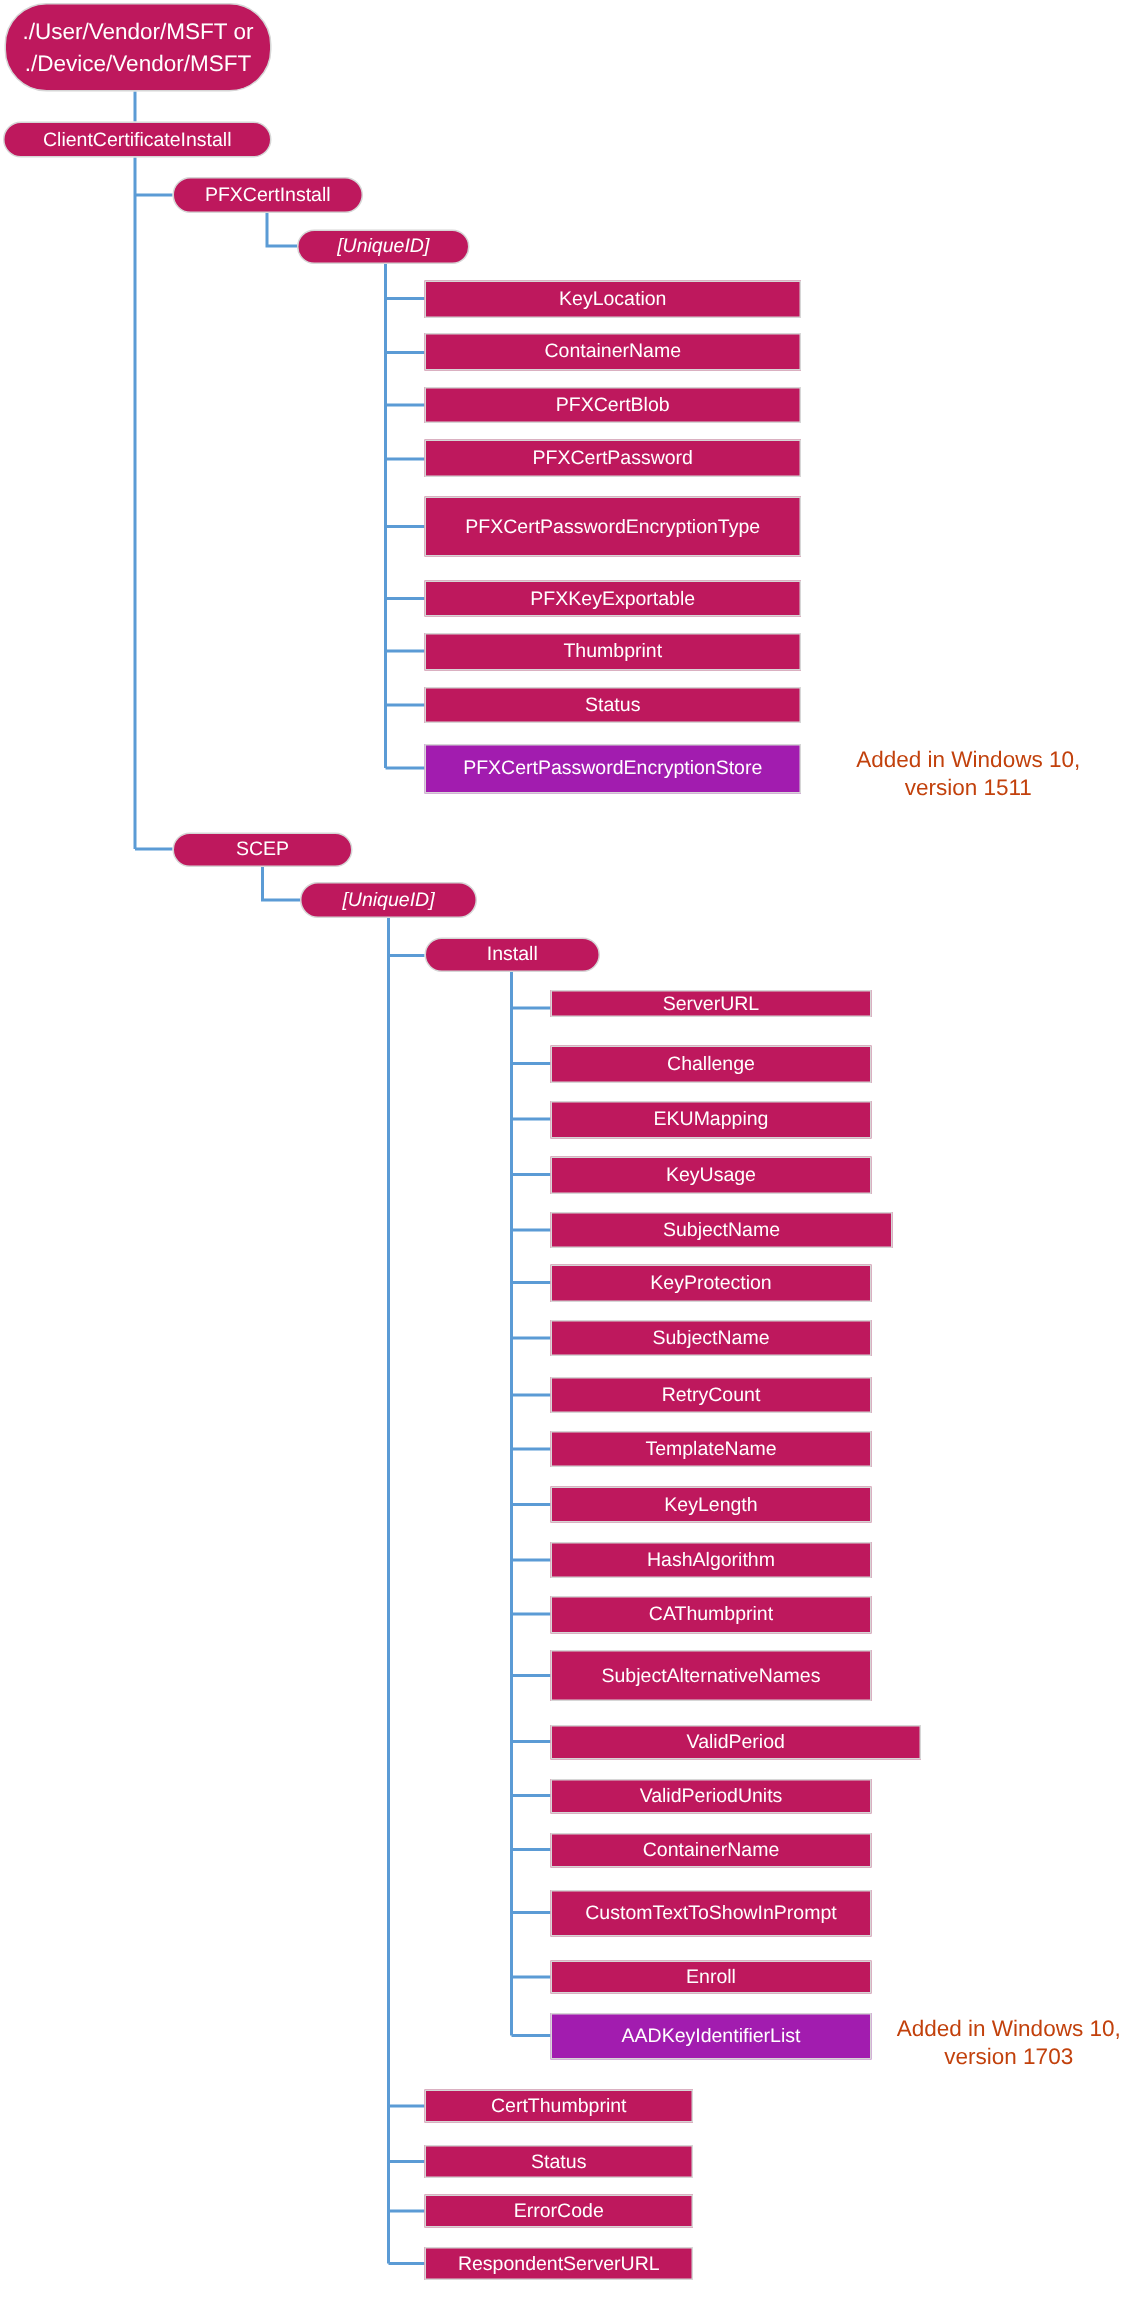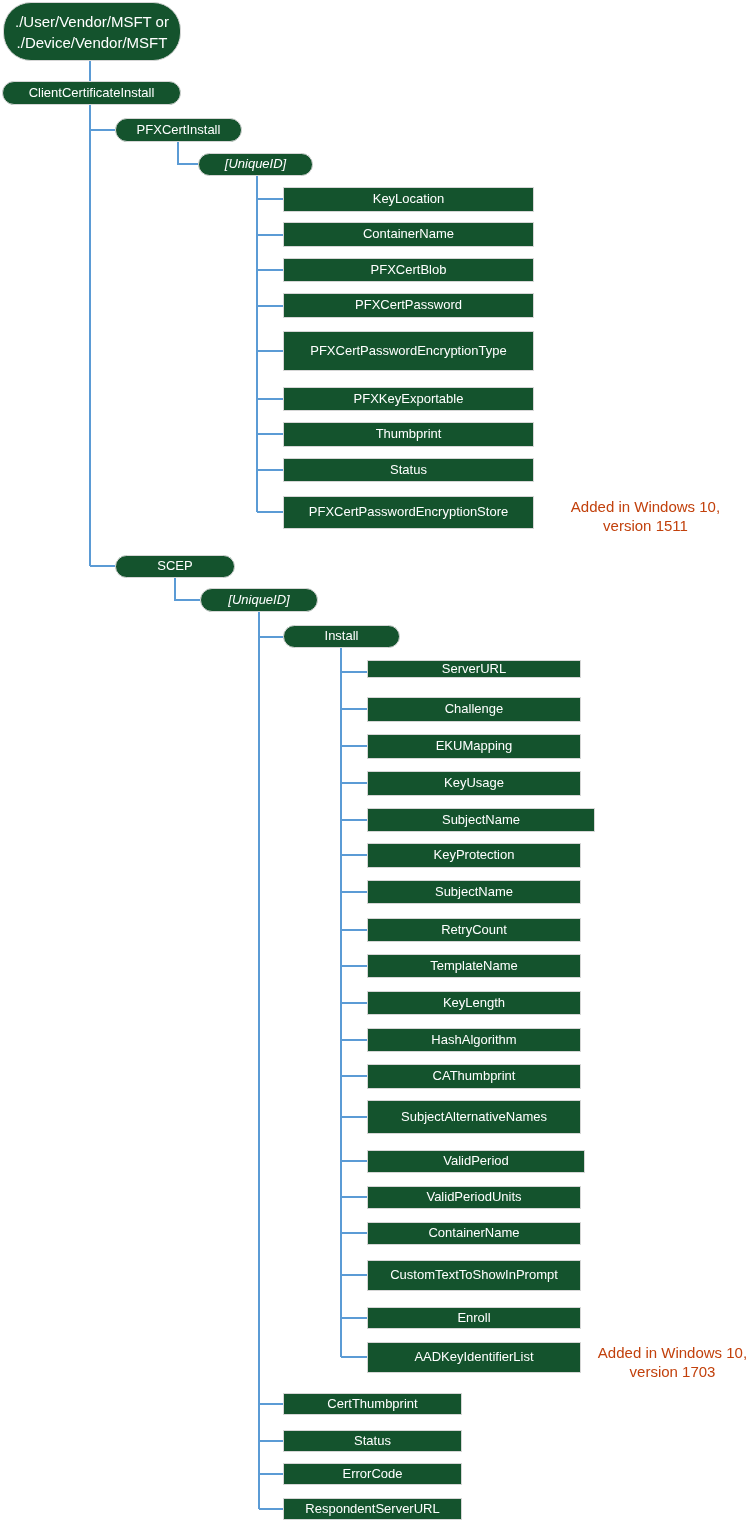--- a/index.html
+++ b/index.html
@@ -21,35 +21,35 @@
     stroke: #5B9BD5;
     stroke-width: 2;
   }
   .node {
     position: absolute;
     box-sizing: border-box;
     display: flex;
     align-items: center;
     justify-content: center;
     text-align: center;
-    background: #14532d;
+    background: #be185d;
     border: 1px solid #D6D6D6;
     color: #FFFFFF;
     font-size: 13px;
     line-height: 1.1;
   }
   .pill { border-radius: 12px; }
   .root-pill {
     border-radius: 28px;
     font-size: 15px;
     line-height: 1.4;
     white-space: pre-line;
   }
   .rect { border-radius: 0; }
-  .blue { background: #14532d; }
+  .blue { background: #a21caf; }
   .italic { font-style: italic; }
   .annotation {
     position: absolute;
     color: #c2410c;
     font-size: 15px;
     line-height: 19px;
     text-align: center;
     white-space: pre-line;
   }
 </style>
@@ -102,21 +102,21 @@
   <div class="node rect" style="left:367px; top:771px; width:214px; height:25px;">KeyUsage</div>
   <div class="node rect" style="left:367px; top:808px; width:228px; height:24px;">SubjectName</div>
   <div class="node rect" style="left:367px; top:843px; width:214px; height:25px;">KeyProtection</div>
   <div class="node rect" style="left:367px; top:880px; width:214px; height:24px;">SubjectName</div>
   <div class="node rect" style="left:367px; top:918px; width:214px; height:24px;">RetryCount</div>
   <div class="node rect" style="left:367px; top:954px; width:214px; height:24px;">TemplateName</div>
   <div class="node rect" style="left:367px; top:991px; width:214px; height:24px;">KeyLength</div>
   <div class="node rect" style="left:367px; top:1028px; width:214px; height:24px;">HashAlgorithm</div>
   <div class="node rect" style="left:367px; top:1064px; width:214px; height:25px;">CAThumbprint</div>
   <div class="node rect" style="left:367px; top:1100px; width:214px; height:34px;">SubjectAlternativeNames</div>
-  <div class="node rect" style="left:367px; top:1150px; width:218px; height:23px;">ValidPeriod</div>
+  <div class="node rect" style="left:367px; top:1150px; width:247px; height:23px;">ValidPeriod</div>
   <div class="node rect" style="left:367px; top:1186px; width:214px; height:23px;">ValidPeriodUnits</div>
   <div class="node rect" style="left:367px; top:1222px; width:214px; height:23px;">ContainerName</div>
   <div class="node rect" style="left:367px; top:1260px; width:214px; height:31px;">CustomTextToShowInPrompt</div>
   <div class="node rect" style="left:367px; top:1307px; width:214px; height:22px;">Enroll</div>
   <div class="node rect blue" style="left:367px; top:1342px; width:214px; height:31px;">AADKeyIdentifierList</div>
 
   <div class="annotation" style="left:594px; top:1343px; width:157px;">Added in Windows 10,
 version 1703</div>
 
   <div class="node rect" style="left:283px; top:1393px; width:179px; height:22px;">CertThumbprint</div>

